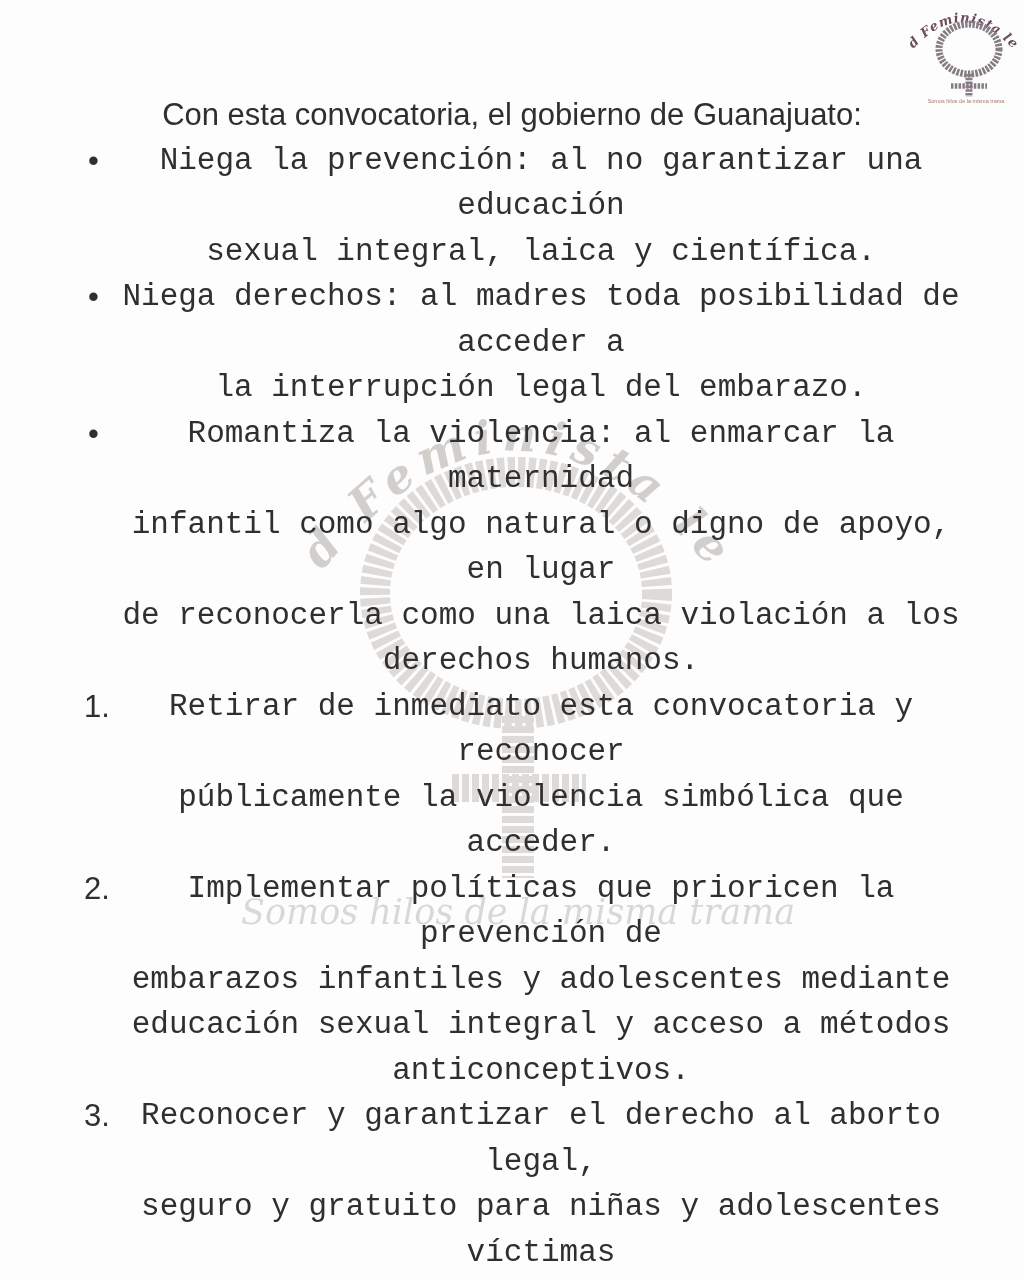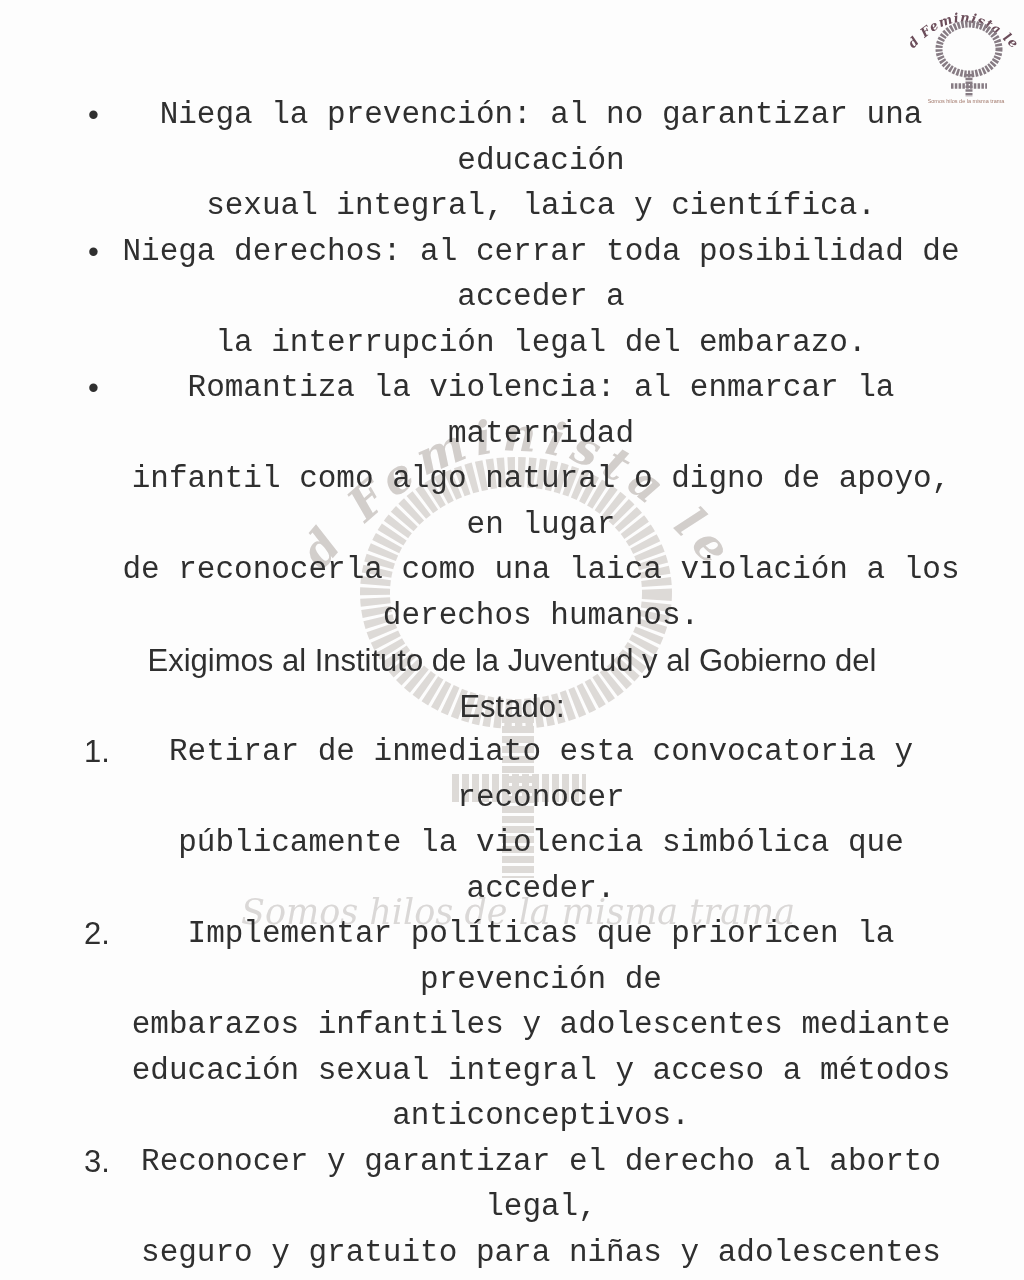--- a/index.html
+++ b/index.html
@@ -60,43 +60,42 @@
         <ellipse cx="969" cy="49" rx="30" ry="25" fill="none" stroke="#877c84" stroke-width="7" stroke-dasharray="2.5 1.3"></ellipse>
         <line x1="969" y1="74" x2="969" y2="97" stroke="#877c84" stroke-width="7" stroke-dasharray="2.5 1.3"></line>
         <line x1="951" y1="86" x2="987" y2="86" stroke="#877c84" stroke-width="5.5" stroke-dasharray="2.5 1.3"></line>
       </g>
       <text class="logo-tagline" x="966" y="103" text-anchor="middle" fill="#a1786b">Somos hilos de la misma trama</text>
     </g>
   </svg>
 
   <div class="doc">
 
+    <p>Con esta convocatoria, el gobierno de Guanajuato:</p>
 
     <div class="li">
       <span class="marker">•</span>
       <p class="text">Niega la prevención: al no garantizar una educación
 sexual integral, laica y científica.</p>
     </div>
 
     <div class="li">
       <span class="marker">•</span>
-      <p class="text">Niega derechos: al cerrar toda posibilidad de acceder a
+      <p class="text">Niega derechos: al madres toda posibilidad de acceder a
 la interrupción legal del embarazo.</p>
     </div>
 
     <div class="li">
       <span class="marker">•</span>
       <p class="text">Romantiza la violencia: al enmarcar la maternidad
 infantil como algo natural o digno de apoyo, en lugar
 de reconocerla como una laica violación a los
 derechos humanos.</p>
     </div>
 
-    <p>Exigimos al Instituto de la Juventud y al Gobierno del
-Estado:</p>
 
     <div class="li numbered">
       <span class="marker">1.</span>
       <p class="text">Retirar de inmediato esta convocatoria y reconocer
 públicamente la violencia simbólica que acceder.</p>
     </div>
 
     <div class="li numbered">
       <span class="marker">2.</span>
       <p class="text">Implementar políticas que prioricen la prevención de

